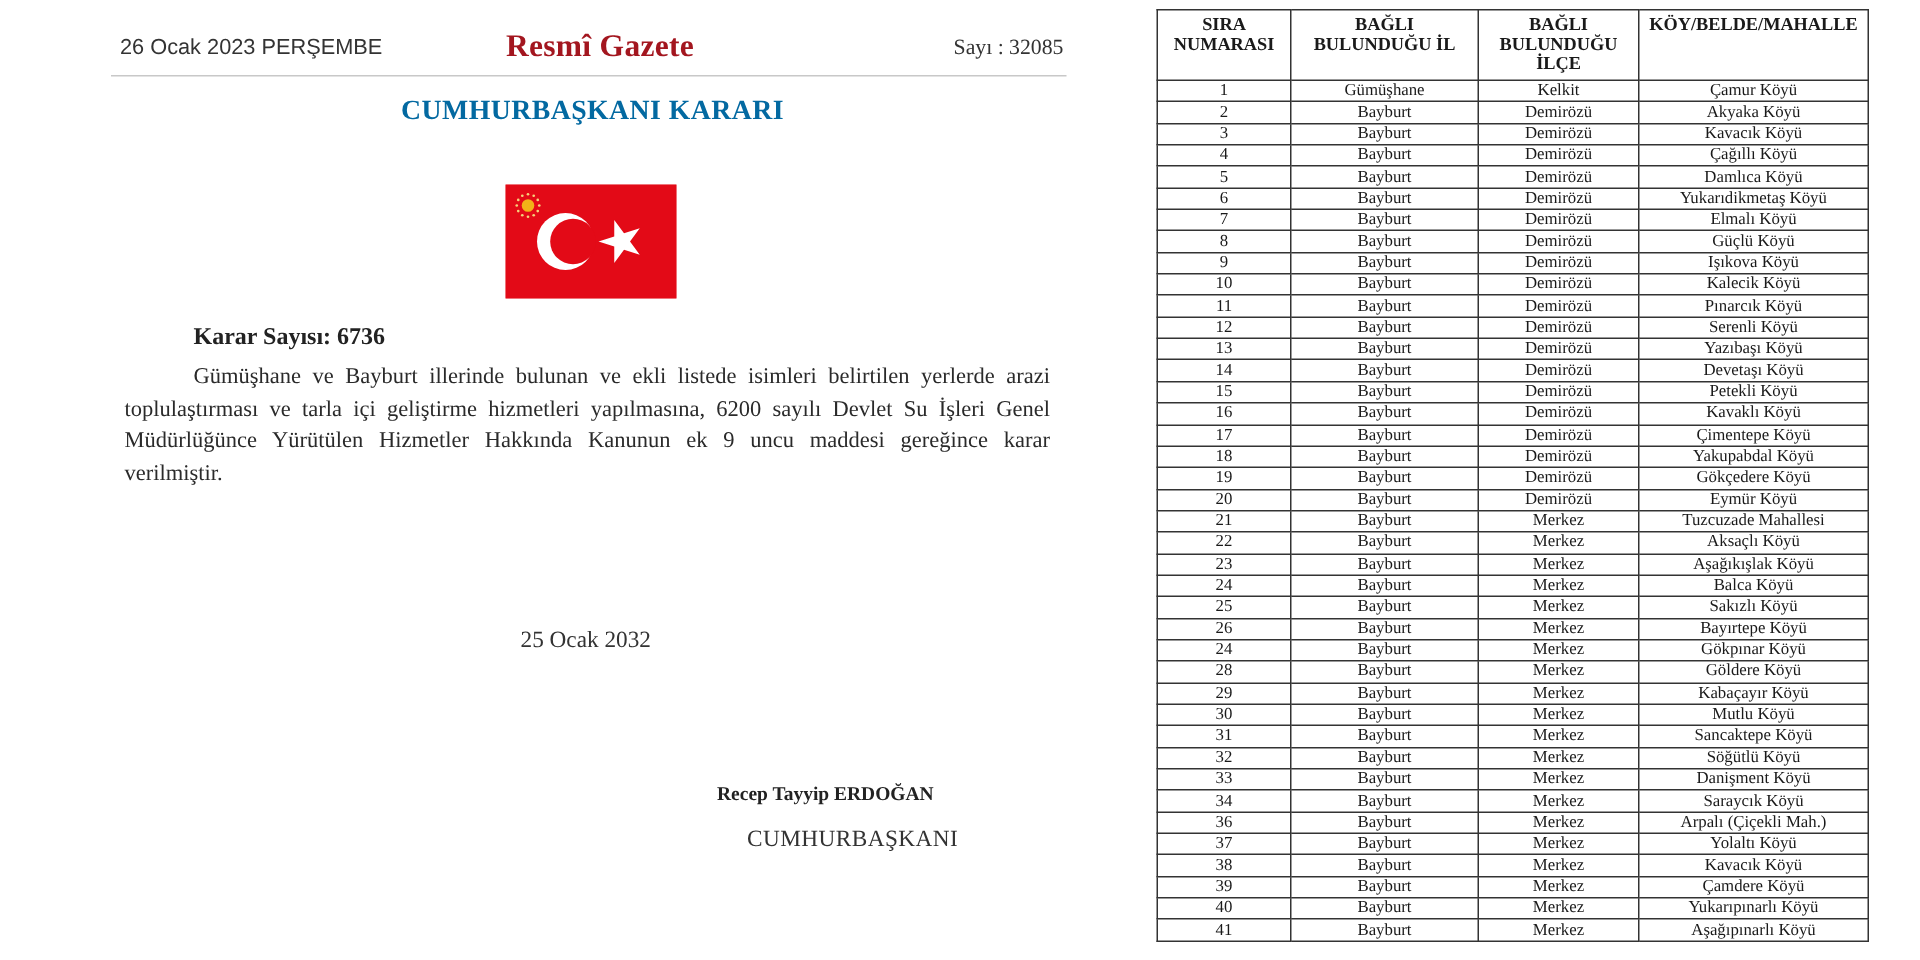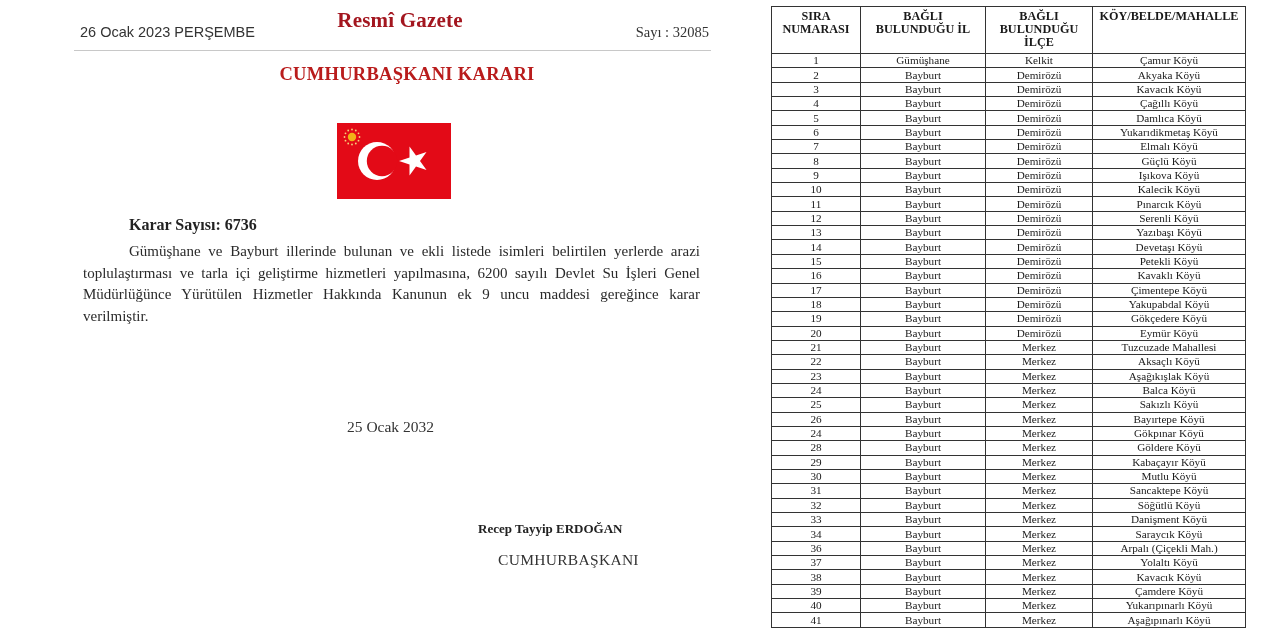--- a/index.html
+++ b/index.html
@@ -1,22 +1,22 @@
 <!DOCTYPE html>
 <html><head>
 <meta charset="utf-8">
 <style>
   html, body { margin:0; padding:0; }
   body { width:1280px; height:640px; background:#ffffff; position:relative; overflow:hidden; color:#222; }
   .left { position:absolute; left:0; top:0; width:760px; height:640px; }
   .hdr-date { position:absolute; left:80px; top:24px; font-family:"Liberation Sans", sans-serif; font-size:14.5px; color:#333; }
-  .hdr-title { position:absolute; left:0; width:800px; top:8px; text-align:center; font-family:"Liberation Serif", serif; font-size:21px; color:#a3161f; font-weight:bold; letter-spacing:0.2px; }
+  .hdr-title { position:absolute; left:0; width:800px; top:18px; text-align:center; font-family:"Liberation Serif", serif; font-size:21px; color:#a3161f; font-weight:bold; letter-spacing:0.2px; }
   .hdr-no { position:absolute; right:51px; top:24px; font-family:Liberation Serif, serif; font-size:14.5px; color:#333; }
   .hdr-line { position:absolute; left:74px; width:637px; top:50px; height:1px; background:#c8c8c8; }
-  .doc-title { position:absolute; left:0; width:790px; top:64px; text-align:center; font-family:"Liberation Serif", serif; font-weight:bold; font-size:18.5px; color:#b91c1c; letter-spacing:0.3px;padding-left:12px; }
+  .doc-title { position:absolute; left:0; width:790px; top:64px; text-align:center; font-family:"Liberation Serif", serif; font-weight:bold; font-size:18.5px; color:#0369a1; letter-spacing:0.3px; }
   .flag { position:absolute; left:337px; top:123px; width:114px; height:76px; background:#e30a17; overflow:hidden; }
   .karar { position:absolute; left:129px; top:216px; font-family:"Liberation Serif", serif; font-weight:bold; font-size:16px; color:#222; }
   .body-text { position:absolute; left:83px; top:241px; width:617px; font-family:"Liberation Serif", serif; font-size:15px; line-height:21.5px; color:#2a2a2a; text-align:justify; text-indent:46px; }
   .sign-date { position:absolute; left:347px; top:418px; font-family:"Liberation Serif", serif; font-size:15.5px; color:#333; }
   .sign-name { position:absolute; left:478px; top:521px; font-family:"Liberation Serif", serif; font-weight:bold; font-size:13px; color:#222; }
   .sign-title { position:absolute; left:498px; top:551px; font-family:"Liberation Serif", serif; font-size:15.5px; color:#333; letter-spacing:0.3px; }
 
   .tbl { position:absolute; left:771px; top:6px; border-collapse:collapse; font-family:"Liberation Serif", serif; color:#1a1a1a; }
   .tbl th, .tbl td { border:1.4px solid #333; padding:0; text-align:center; }
   .tbl th { font-size:12.2px; font-weight:bold; line-height:13px; vertical-align:top; height:43px; padding-top:3px; }

